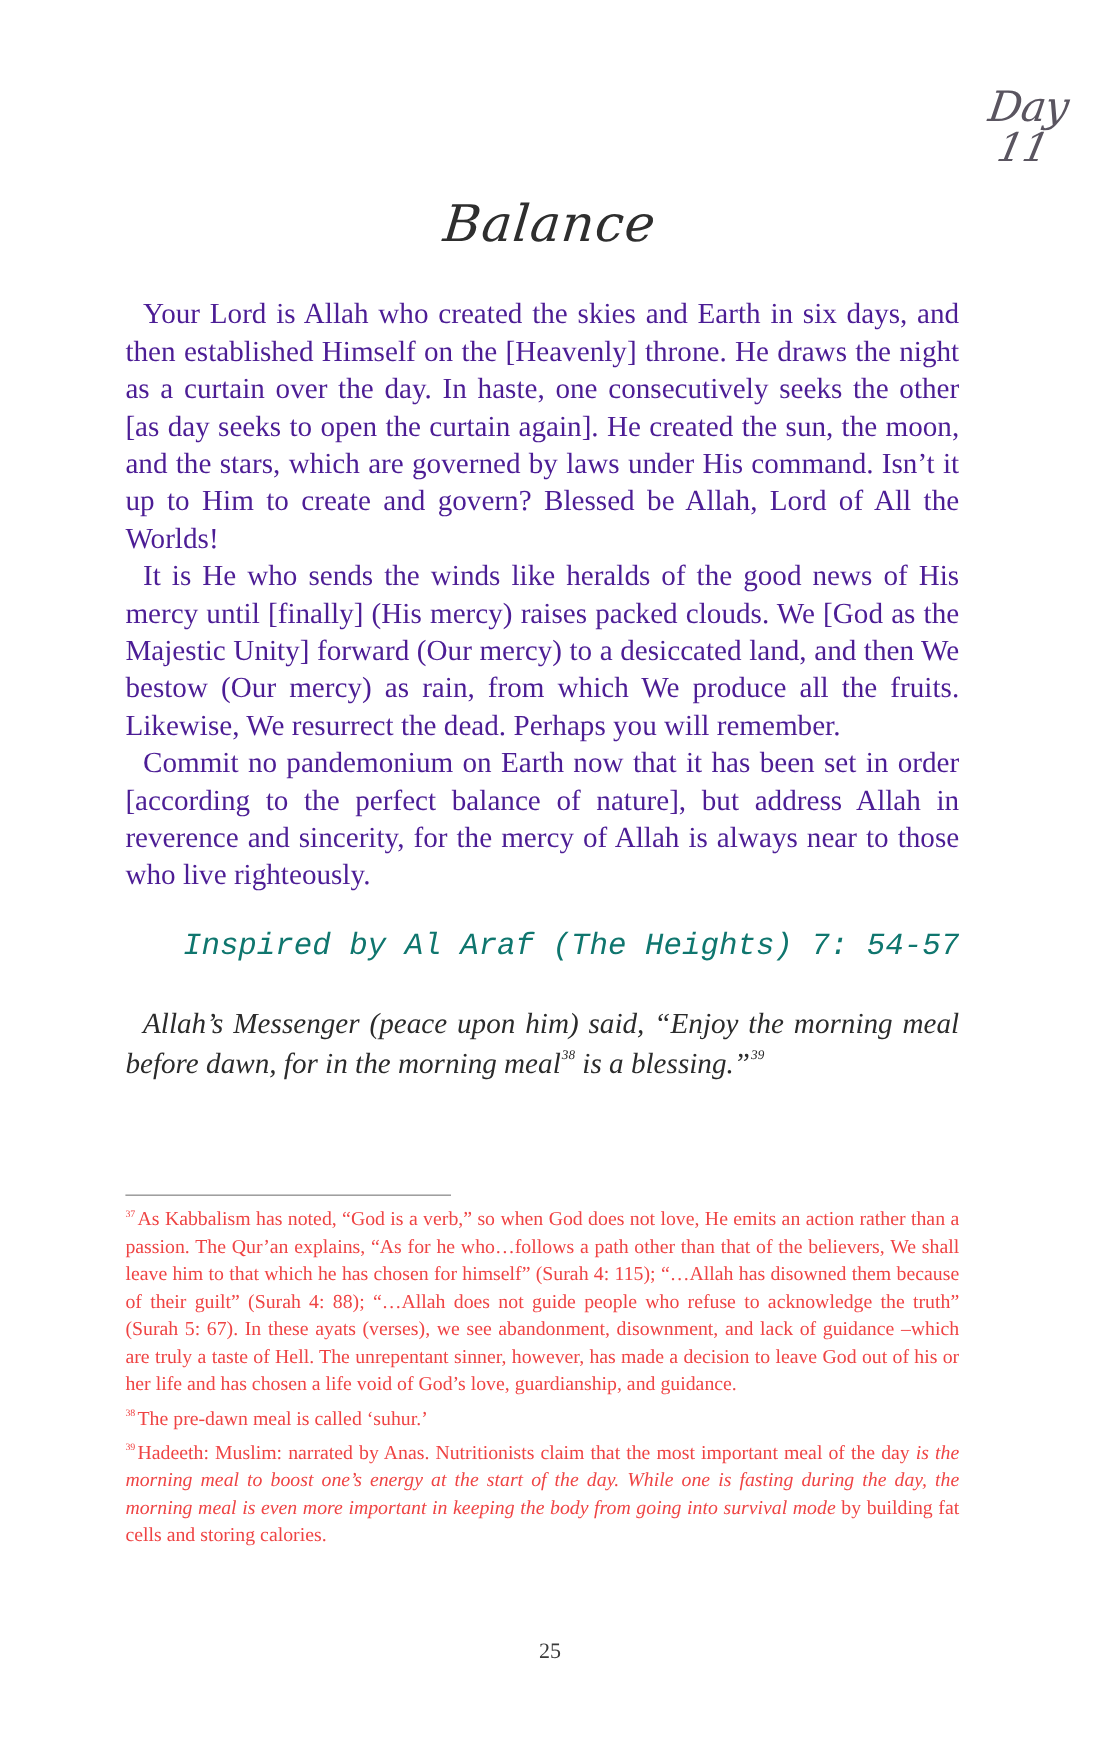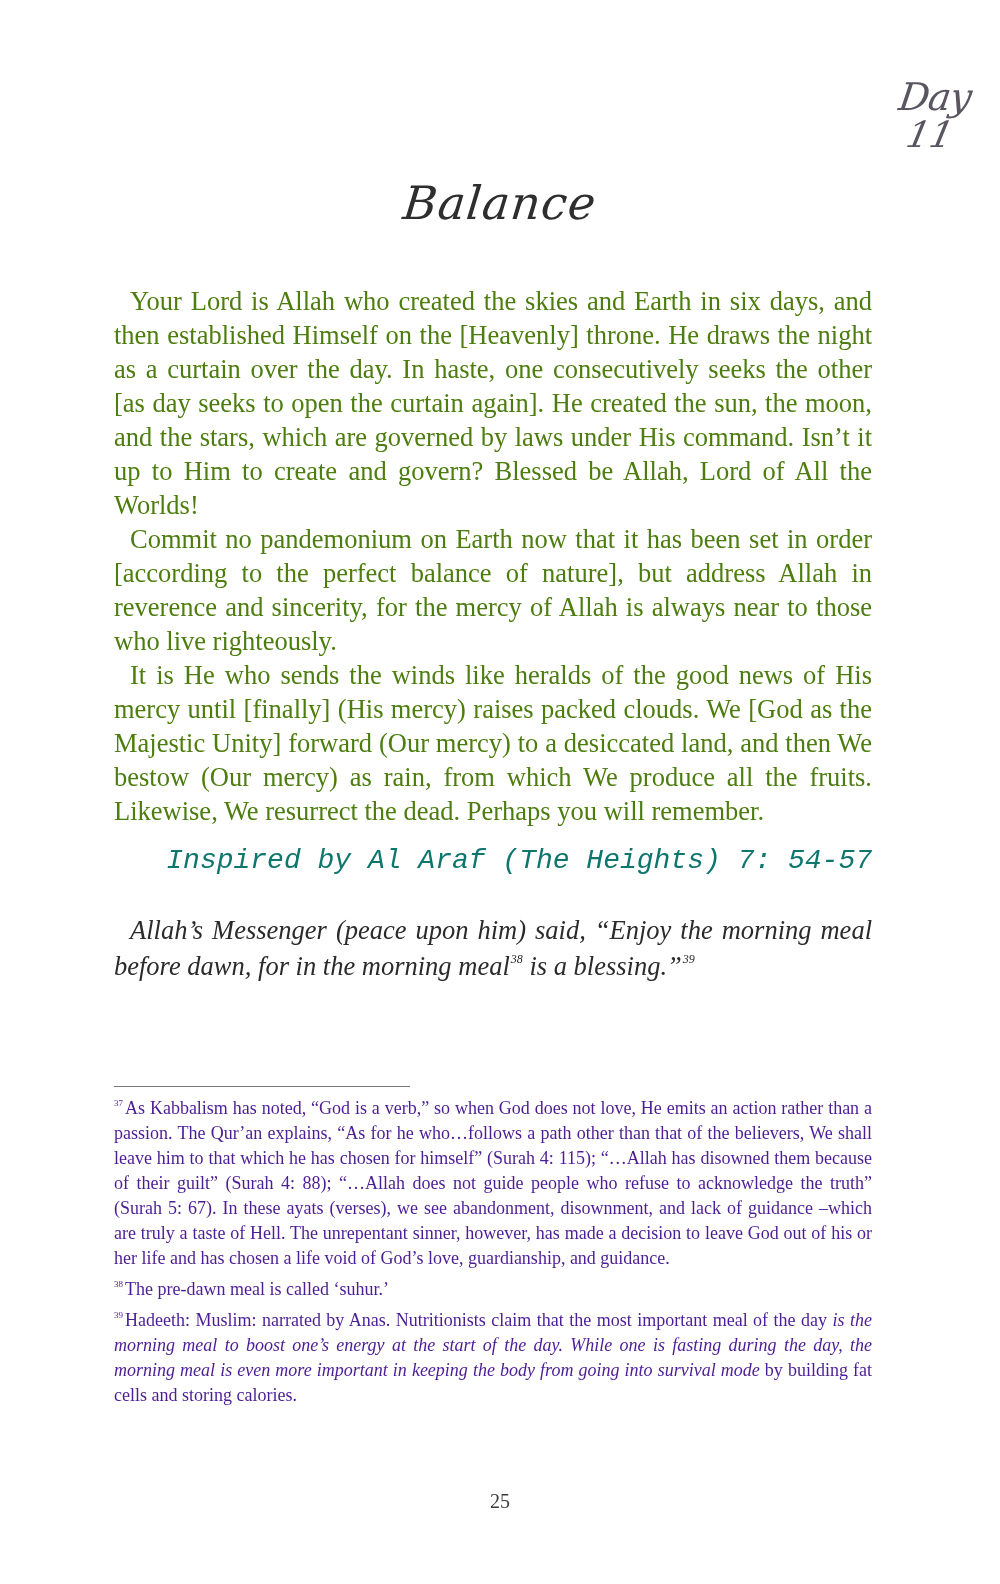--- a/index.html
+++ b/index.html
@@ -48,25 +48,25 @@
       font-style: italic;
       font-size: 46px;
       color: #2e2e2e;
       letter-spacing: 1px;
       transform: skewX(-6deg);
     }
     .body-text {
       position: absolute;
       left: 114px;
       width: 758px;
-      top: 284px;
+      top: 268px;
       font-size: 26.5px;
       line-height: 34px;
       text-align: justify;
-      color: #4d7c0f;
+      color: #4c1d95;
       font-family: Liberation Serif, serif;
     }
     .body-text p {
       margin: 0;
       text-indent: 16px;
     }
     .body-text p:first-child {
       text-indent: 16px;
     }
     sup.fn {
@@ -110,21 +110,21 @@
       border-top: 1px solid #777777;
     }
     .footnotes {
       position: absolute;
       left: 114px;
       width: 758px;
       top: 1096px;
       font-size: 18px;
       line-height: 25px;
       text-align: justify;
-      color: #4c1d95;
+      color: #ef4444;
     }
     .footnotes p {
       margin: 0 0 6px 0;
     }
     .footnotes sup.fnmark {
       font-size: 9px;
       vertical-align: 8px;
       line-height: 0;
       margin-right: 2px;
     }
@@ -146,22 +146,22 @@
 
 <div class="day-marker">
   <span class="day-word">Day</span>
   <span class="day-num">11</span>
 </div>
 
 <div class="title">Balance</div>
 
 <div class="body-text">
   <p>Your Lord is Allah who created the skies and Earth in six days, and then established Himself on the [Heavenly] throne. He draws the night as a curtain over the day. In haste, one consecutively seeks the other [as day seeks to open the curtain again]. He created the sun, the moon, and the stars, which are governed by laws under His command. Isn’t it up to Him to create and govern? Blessed be Allah, Lord of All the Worlds!</p>
+  <p>It is He who sends the winds like heralds of the good news of His mercy until [finally] (His mercy) raises packed clouds. We [God as the Majestic Unity] forward (Our mercy) to a desiccated land, and then We bestow (Our mercy) as rain, from which We produce all the fruits. Likewise, We resurrect the dead. Perhaps you will remember.</p>
   <p>Commit no pandemonium on Earth now that it has been set in order [according to the perfect balance of nature], but address Allah in reverence and sincerity, for the mercy of Allah is always near to those who live righteously.</p>
-  <p>It is He who sends the winds like heralds of the good news of His mercy until [finally] (His mercy) raises packed clouds. We [God as the Majestic Unity] forward (Our mercy) to a desiccated land, and then We bestow (Our mercy) as rain, from which We produce all the fruits. Likewise, We resurrect the dead. Perhaps you will remember.</p>
 </div>
 
 <div class="attribution">Inspired by Al Araf (The Heights) 7: 54-57</div>
 
 <div class="hadith">
   <p><span>Allah’s Messenger (peace upon him) said, “Enjoy the morning meal before dawn, for in the morning meal</span><sup class="fn">38</sup><span> is a blessing.”</span><sup class="fn">39</sup></p>
 </div>
 
 <div class="footnote-rule"></div>
 

